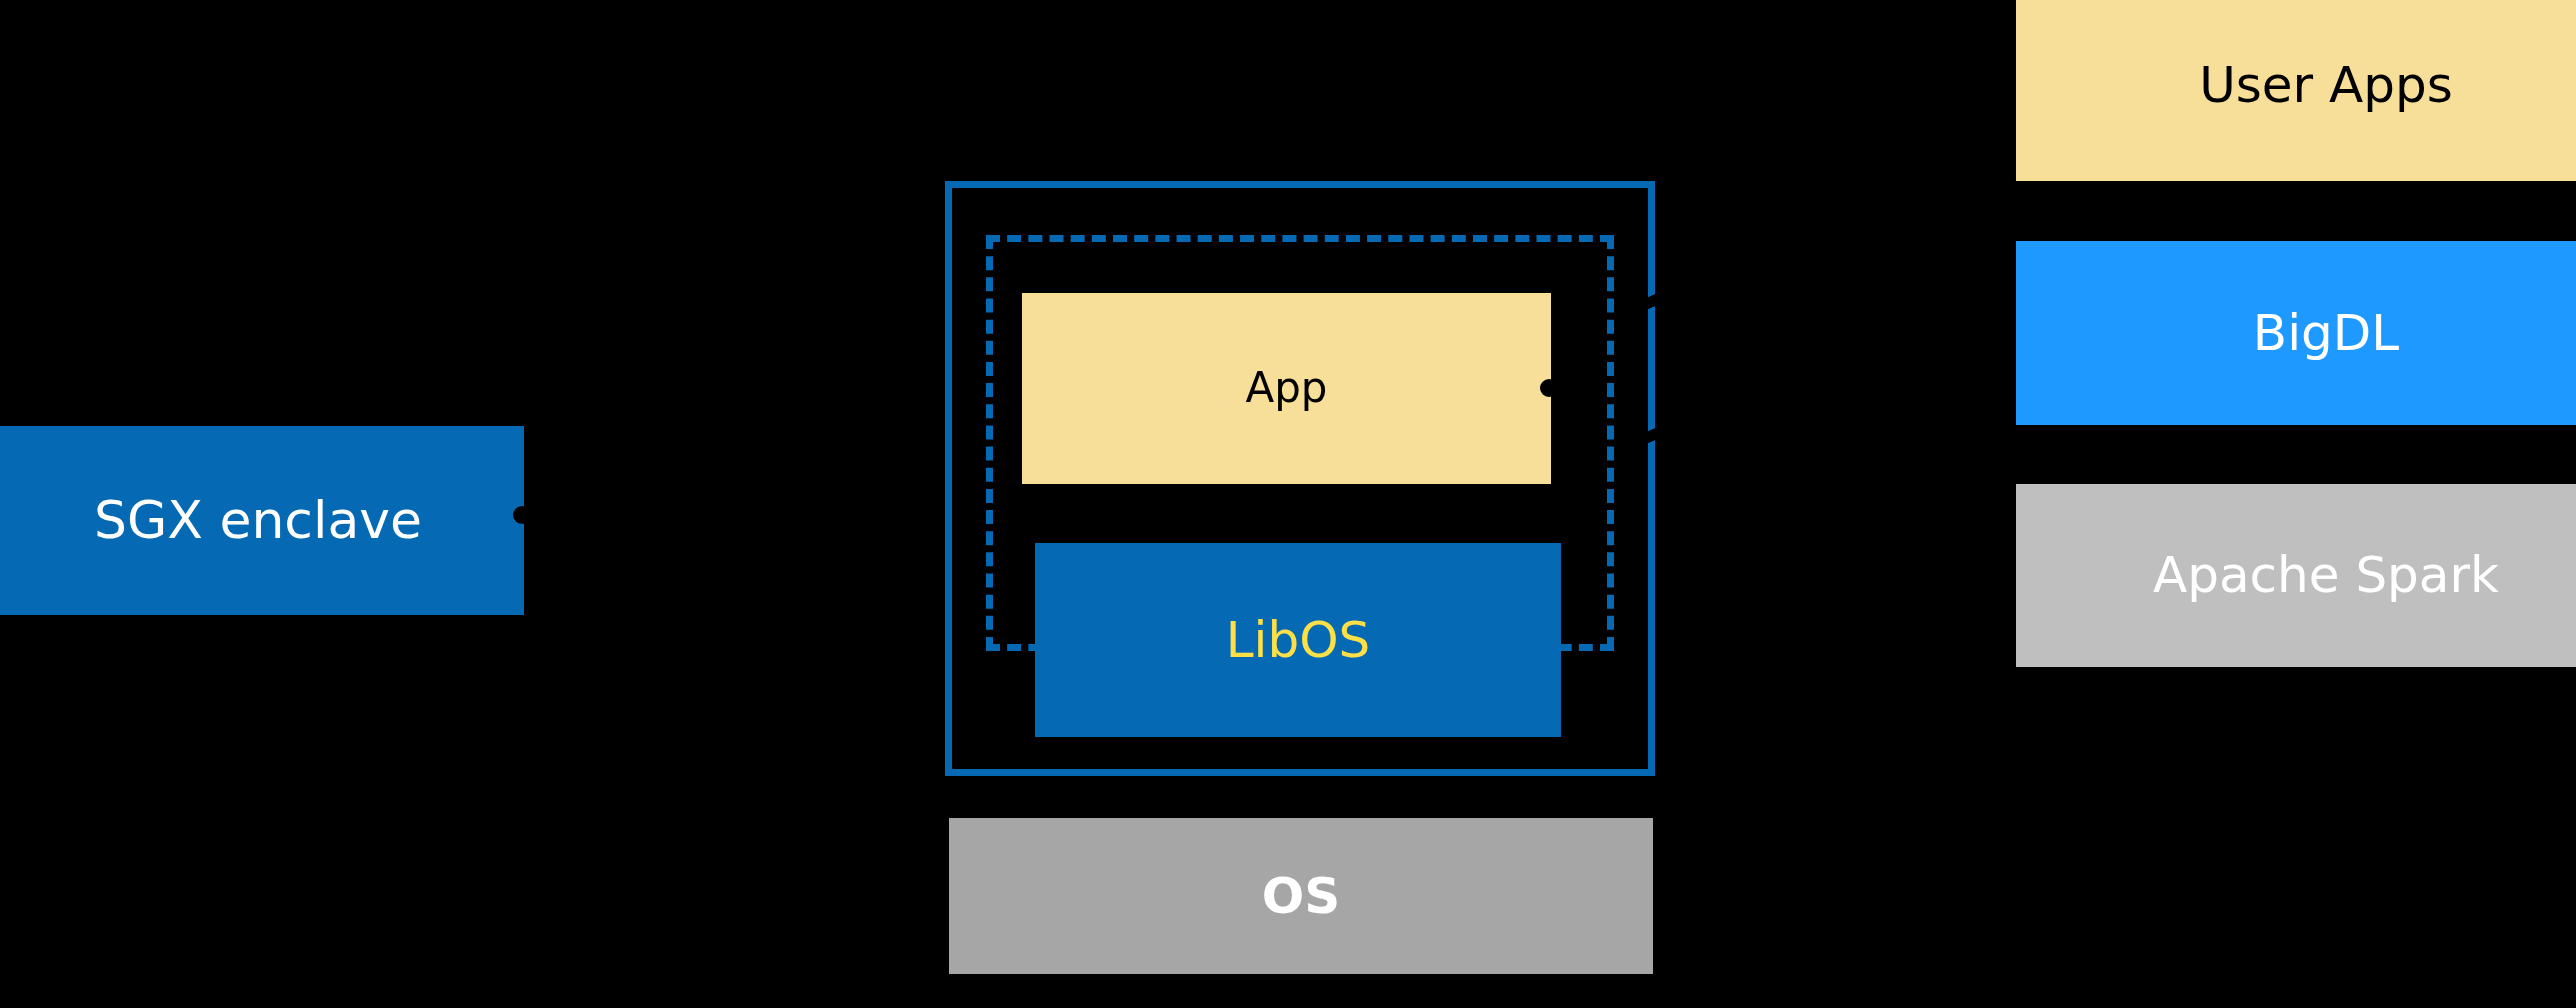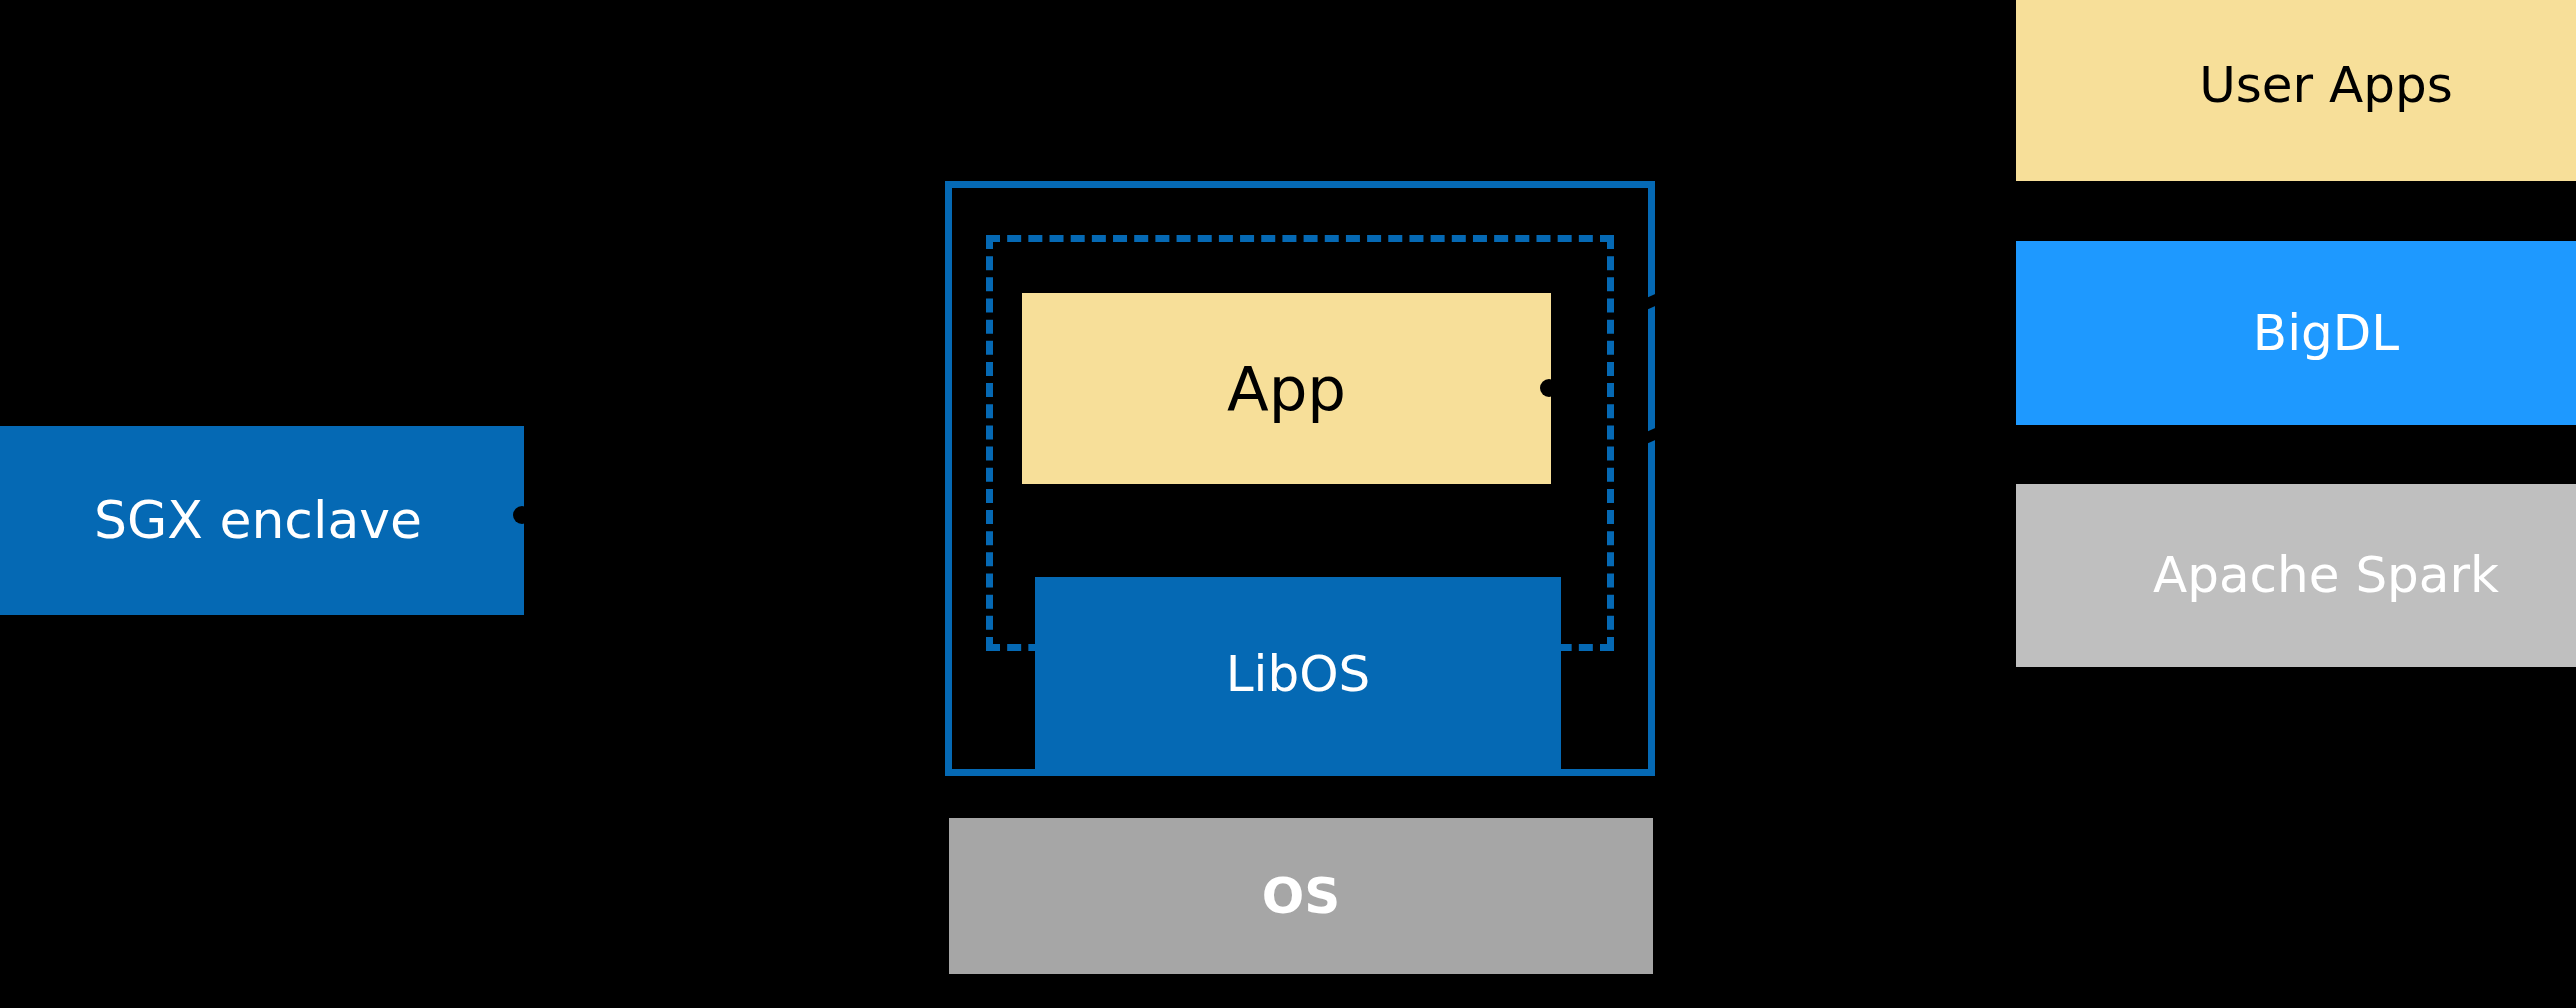--- a/index.html
+++ b/index.html
@@ -77,31 +77,30 @@
     width: 18.4px;
     height: 11.7px;
   }
   #app-box {
     left: 1022px;
     top: 293px;
     width: 529px;
     height: 191px;
     background: #F7DF99;
     color: #000000;
-    font-size: 61px;
+    font-size: 42px;
   }
   #libos-box {
     left: 1035px;
     top: 543px;
     width: 526px;
     height: 194px;
     background: #0569B4;
-    color: #ffffff;
+    color: #fde047;
     font-size: 50px;
-    margin-top: 34px;
   }
   #os-box {
     left: 949px;
     top: 818px;
     width: 704px;
     height: 156px;
     background: #A6A6A6;
     color: #FFFFFF;
     font-size: 50px;
     font-weight: bold;

